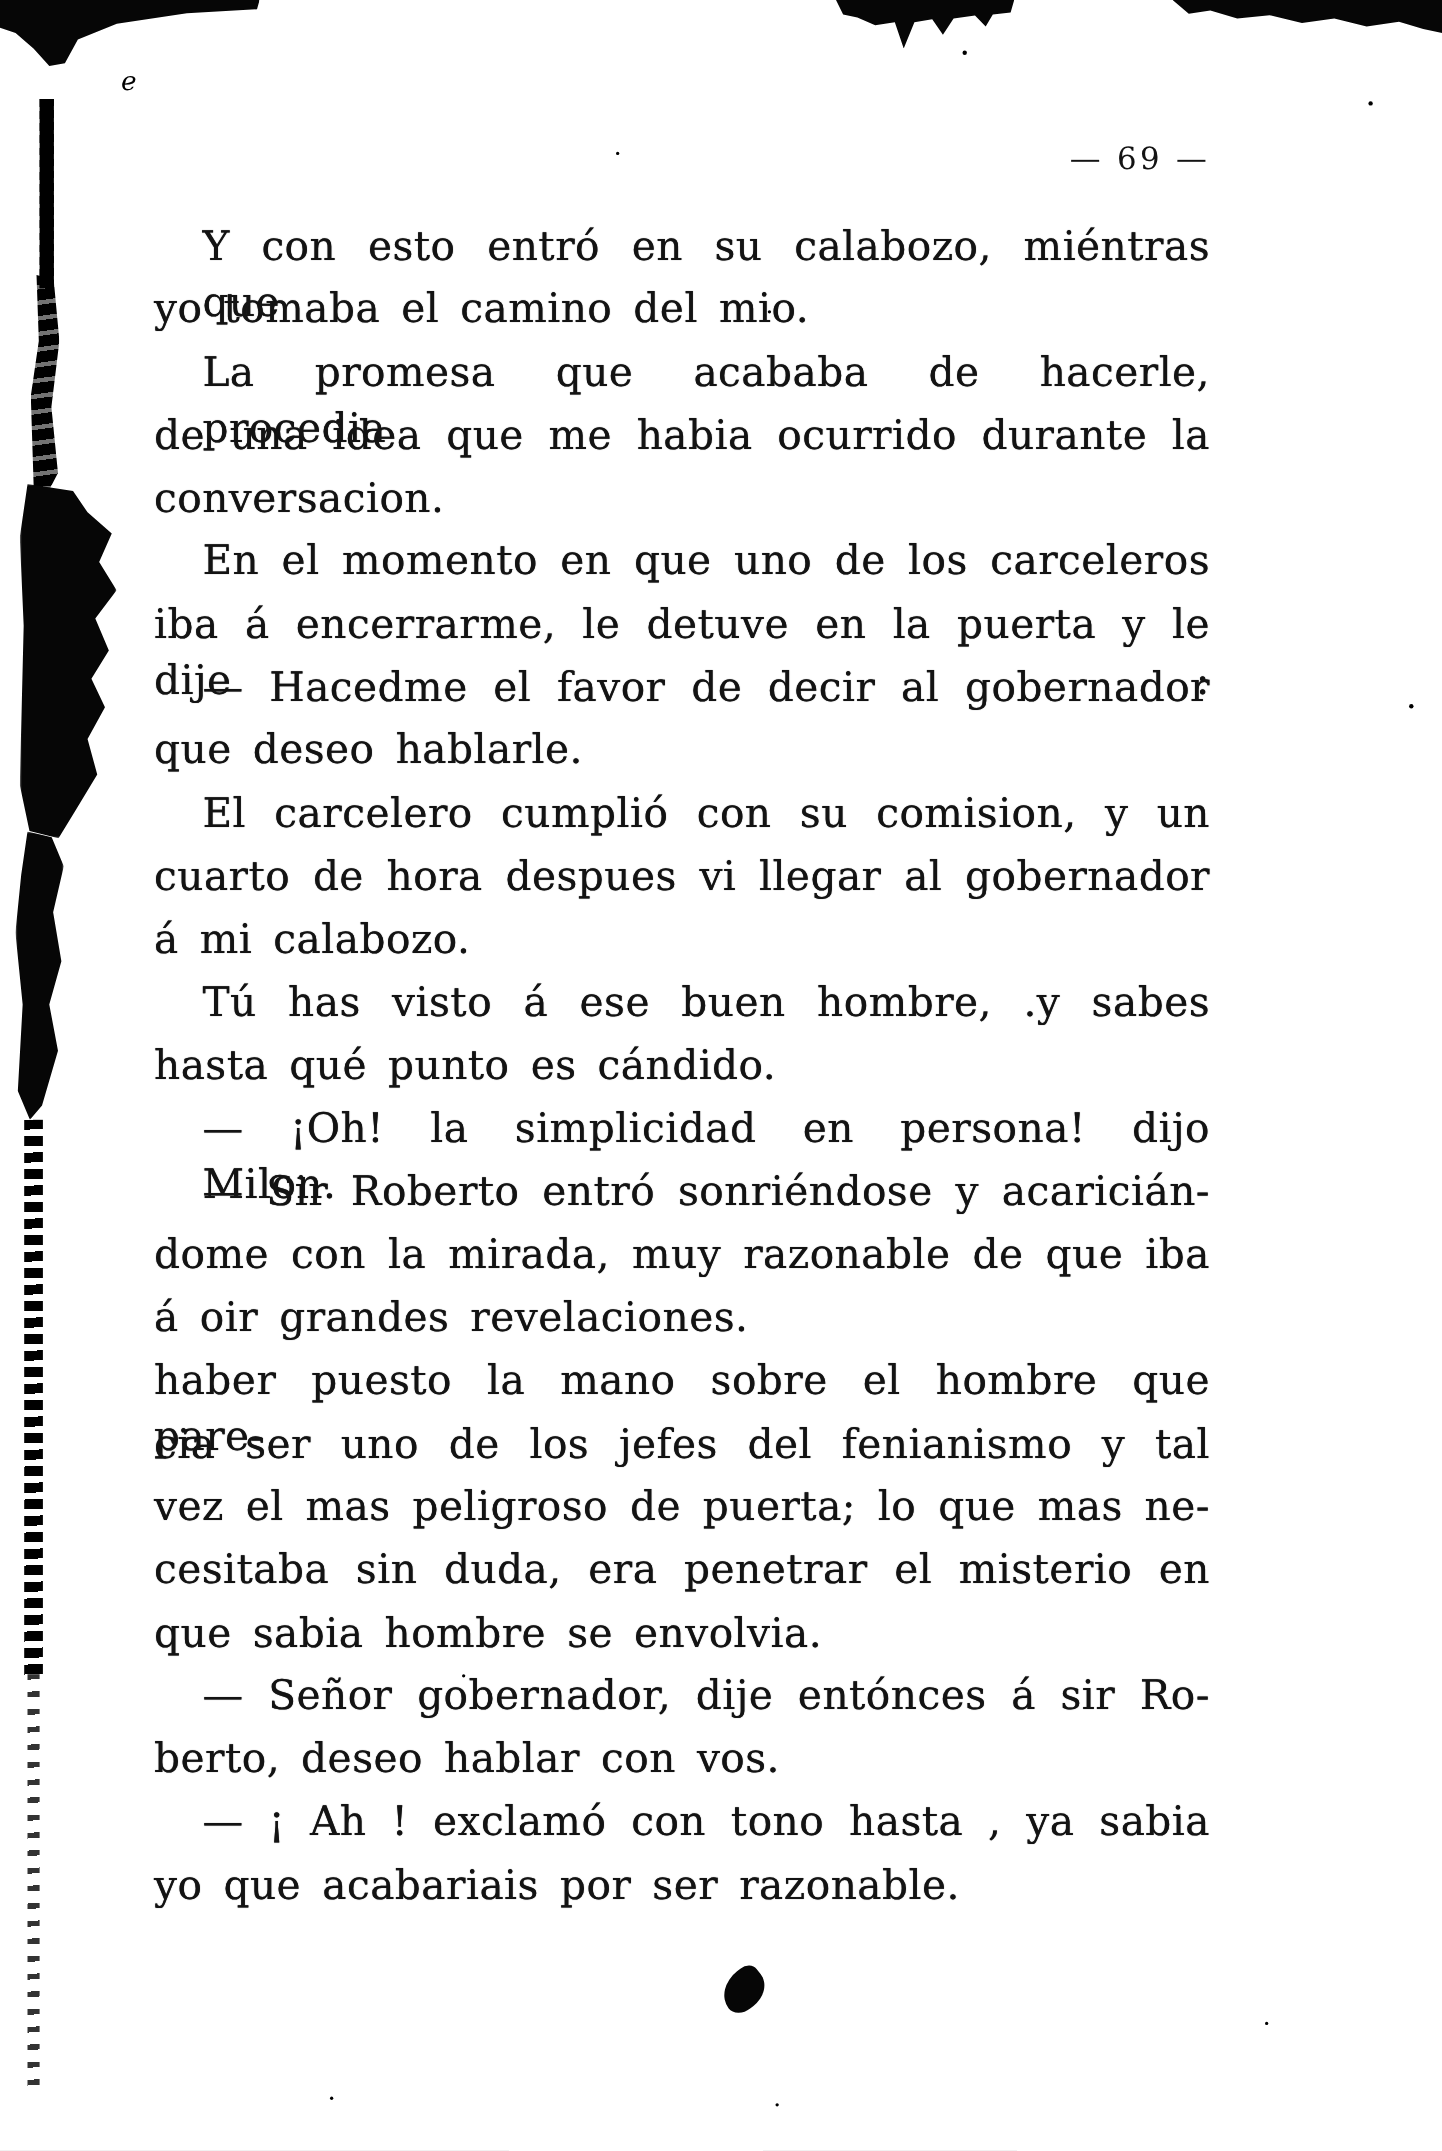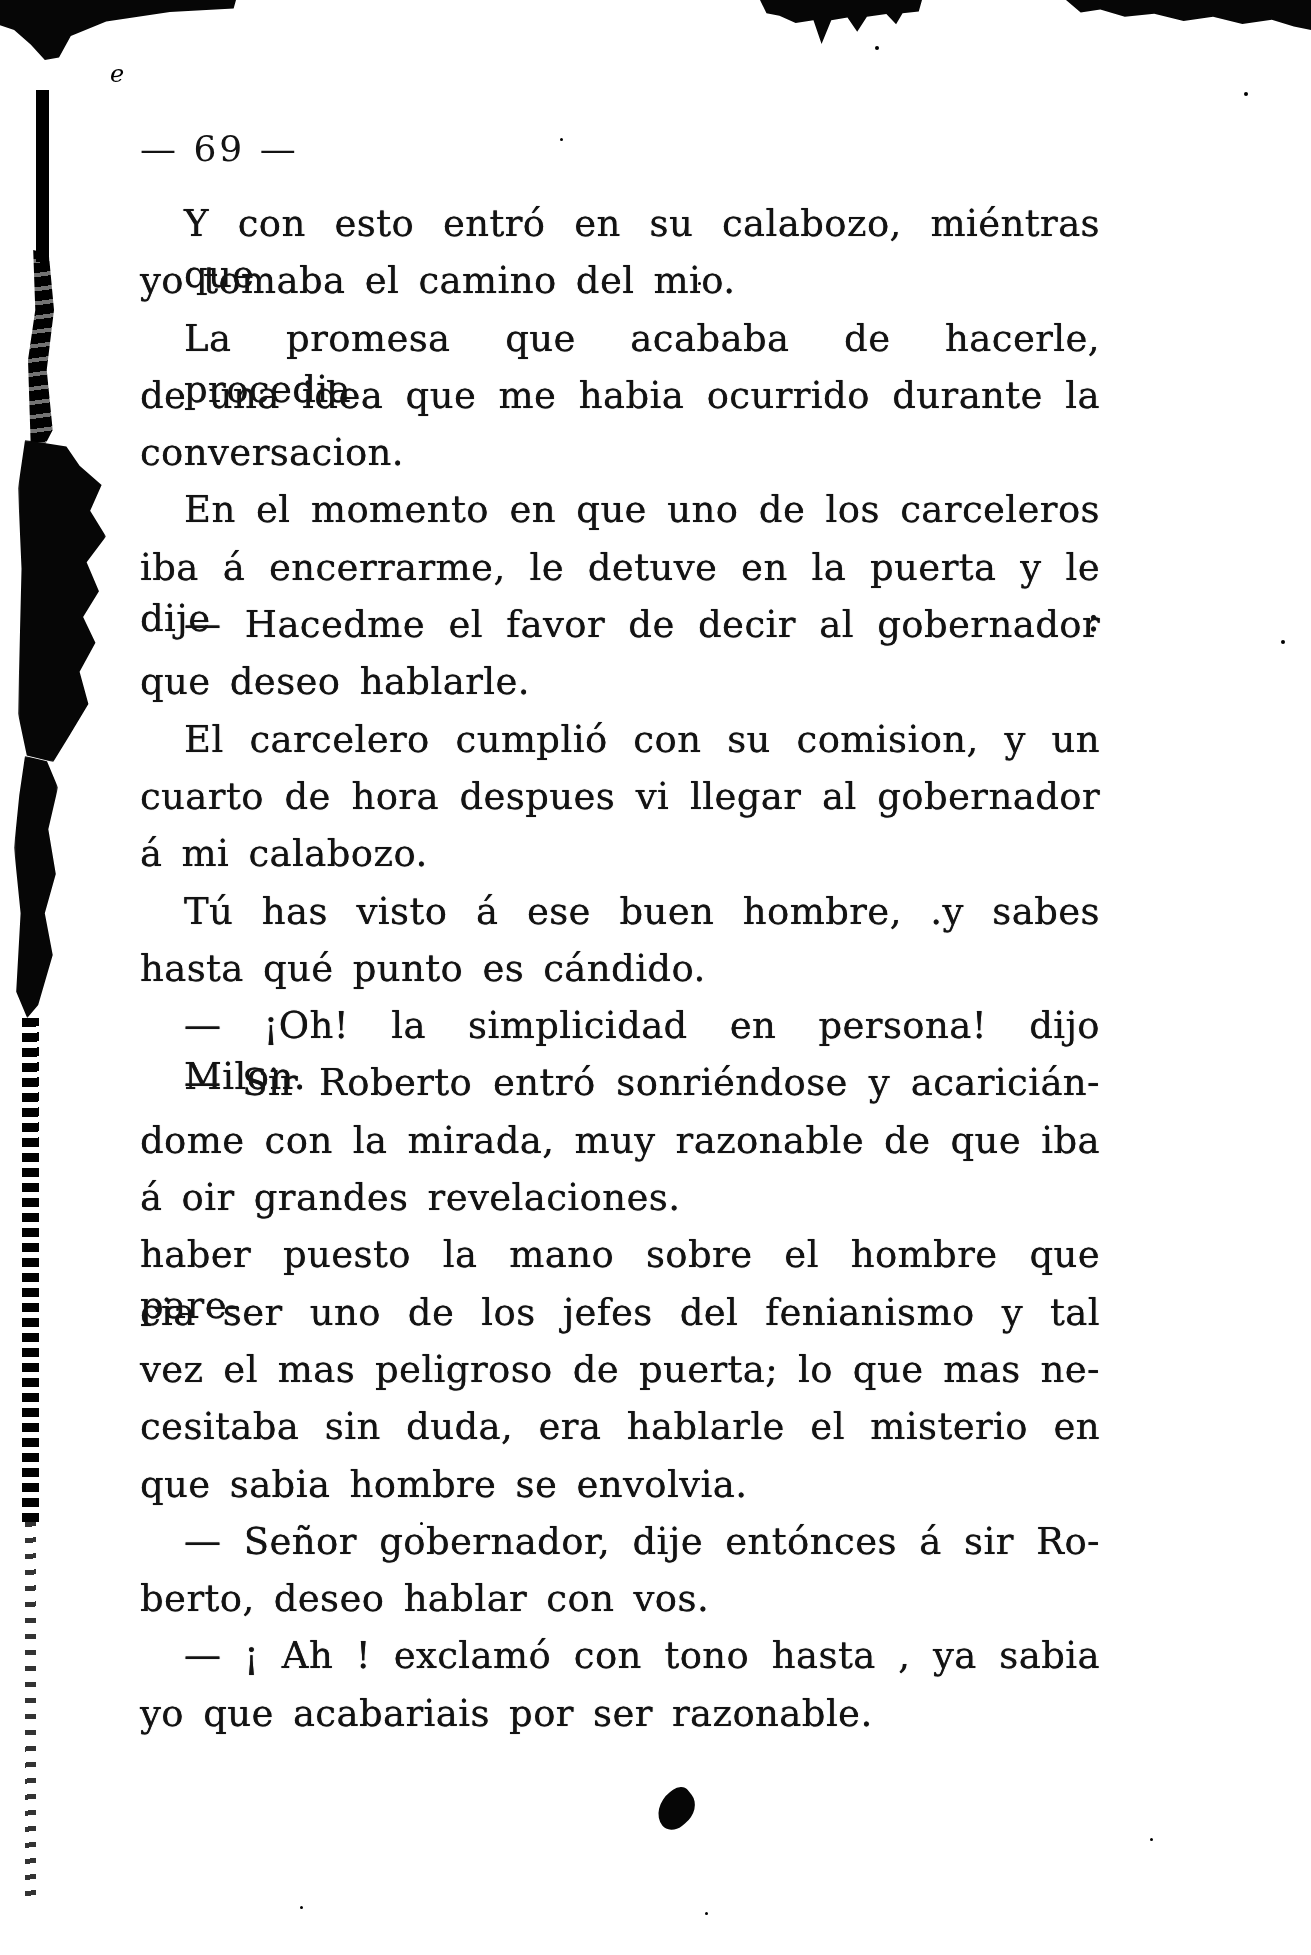--- a/index.html
+++ b/index.html
@@ -7,22 +7,22 @@
     position:relative;
     width:1311px;height:1955px;
     background:#ffffff;
     overflow:hidden;
     font-family:"DejaVu Serif", serif;
     color:#131313;
   }
   .pagenum{
     position:absolute;
     top:128px;left:140px;width:960px;
-    text-align:left;
-    font-size:36px;
+    text-align:right;
+    font-size:28px;
     letter-spacing:3px;
     white-space:nowrap;
   }
   .text-block{
     position:absolute;
     top:198px;left:140px;width:960px;
     font-size:37px;
     line-height:51px;
     letter-spacing:0.4px;
     word-spacing:7px;
@@ -136,21 +136,21 @@
       <div class="line">á mi calabozo.</div>
       <div class="line indent justify">Tú has visto á ese buen hombre, .y sabes</div>
       <div class="line">hasta qué punto es cándido.</div>
       <div class="line indent justify">— ¡Oh! la simplicidad en persona! dijo Milon.</div>
       <div class="line indent justify">— Sir Roberto entró sonriéndose y acaricián-</div>
       <div class="line justify">dome con la mirada, muy razonable de que iba</div>
       <div class="line">á oir grandes revelaciones.</div>
       <div class="line justify">haber puesto la mano sobre el hombre que pare-</div>
       <div class="line justify">cia ser uno de los jefes del fenianismo y tal</div>
       <div class="line justify">vez el mas peligroso de puerta; lo que mas ne-</div>
-      <div class="line justify">cesitaba sin duda, era hablarle el misterio en</div>
+      <div class="line justify">cesitaba sin duda, era penetrar el misterio en</div>
       <div class="line">que sabia hombre se envolvia.</div>
       <div class="line indent justify">— Señor gobernador, dije entónces á sir Ro-</div>
       <div class="line">berto, deseo hablar con vos.</div>
       <div class="line indent justify">— ¡ Ah ! exclamó con tono hasta , ya sabia</div>
       <div class="line">yo que acabariais por ser razonable.</div>
     </div>
 
 </div>
 
 </body></html>

